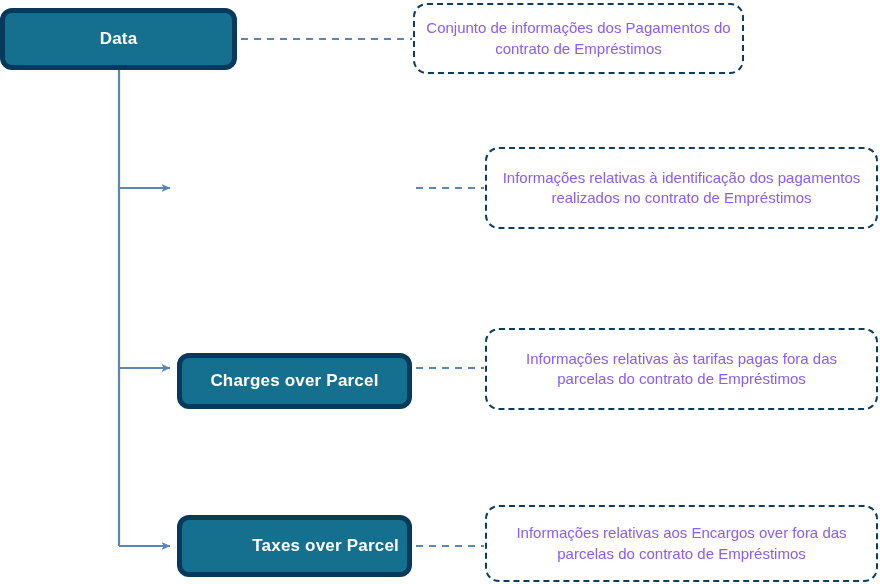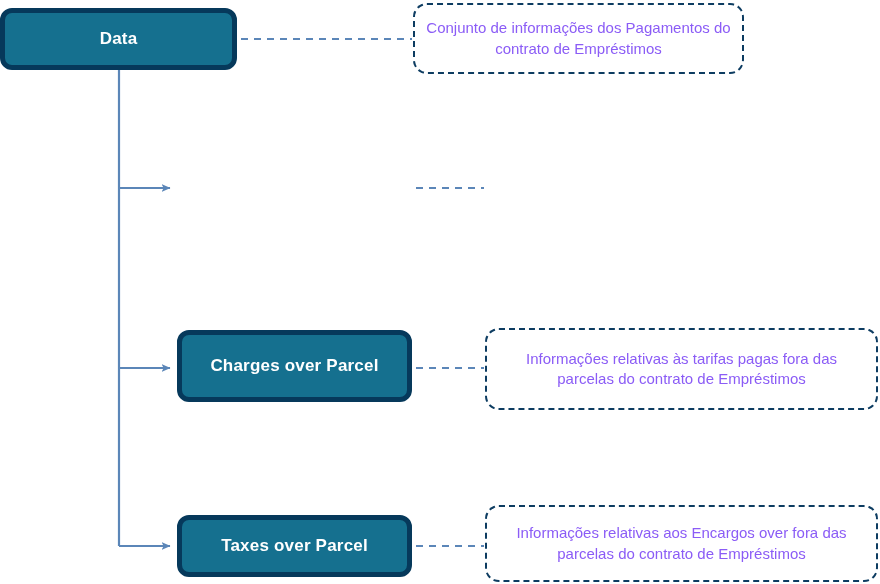--- a/index.html
+++ b/index.html
@@ -104,32 +104,35 @@
     <path d="M416,368 L484,368" stroke="#5B86B8" stroke-width="2.2" stroke-dasharray="7,6" fill="none"></path>
 
     <path d="M416,546 L484,546" stroke="#5B86B8" stroke-width="2.2" stroke-dasharray="7,6" fill="none"></path>
   </svg>
 
   <div class="node root" style="left:0px; top:8px; width:237px; height:62px;">
     <span class="node-label">Data</span>
   </div>
 
 
-  <div class="node" style="left:177px; top:330px; width:235px; height:72px;">
+  <div class="node" style="left:177px; top:353px; width:235px; height:56px;">
     <span class="node-label">Charges over Parcel</span>
   </div>
 
-  <div class="node" style="left:177px; top:515px; width:235px; height:62px;">
+  <div class="node" style="left:177px; top:515px; width:235px; height:62px;justify-content:flex-end;">
     <span class="node-label">Taxes over Parcel</span>
   </div>
 
   <div class="note" style="left:413px; top:3px; width:331px; height:71px;">
     <span class="note-text">Conjunto de informações dos Pagamentos do contrato de Empréstimos</span>
   </div>
 
+  <div class="note" style="left:485px; top:147px; width:393px; height:82px;">
+    <span class="note-text">Informações relativas à identificação dos pagamentos realizados no contrato de Empréstimos</span>
+  </div>
 
   <div class="note" style="left:485px; top:328px; width:393px; height:82px;">
     <span class="note-text">Informações relativas às tarifas pagas fora das parcelas do contrato de Empréstimos</span>
   </div>
 
   <div class="note" style="left:485px; top:505px; width:393px; height:77px;">
     <span class="note-text">Informações relativas aos Encargos over fora das parcelas do contrato de Empréstimos</span>
   </div>
 
 </div>

